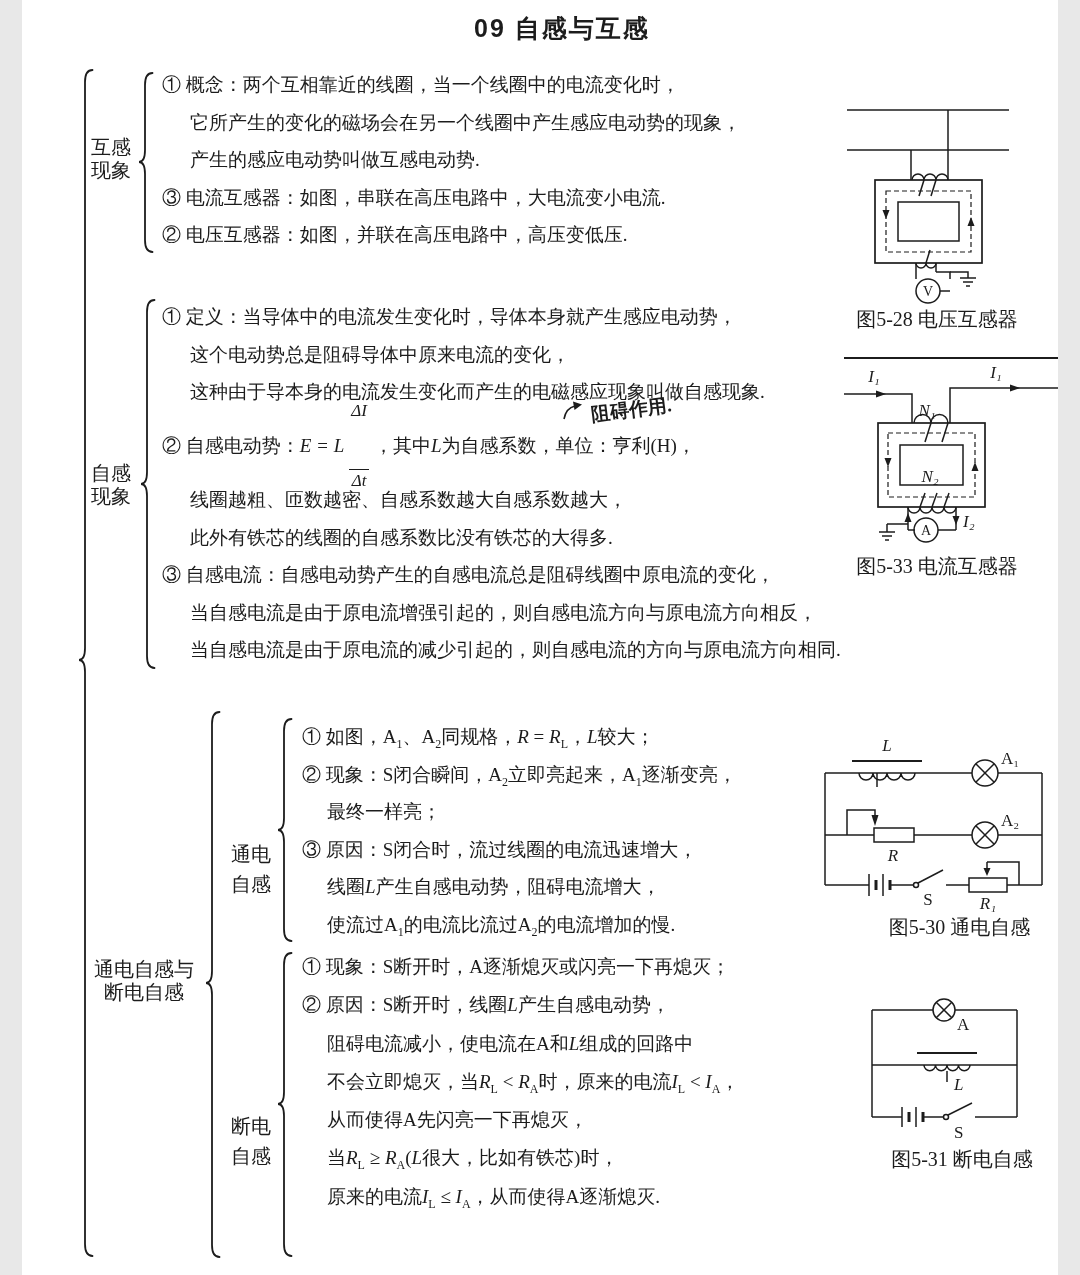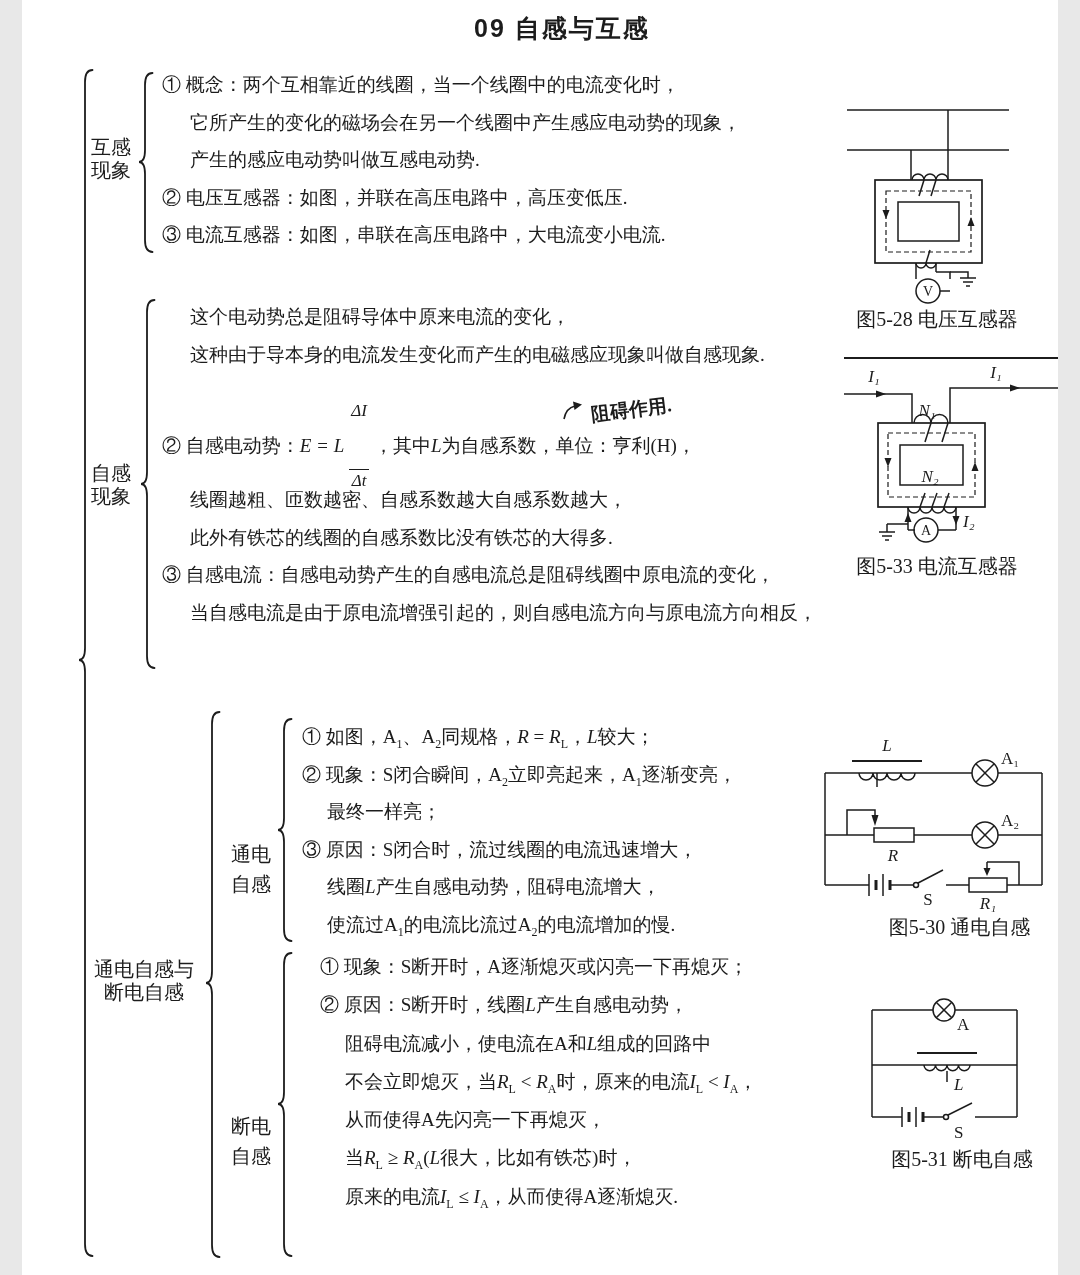--- a/index.html
+++ b/index.html
@@ -8,21 +8,21 @@
     font-family:"Liberation Serif","DejaVu Serif",serif;color:#1c1c1c;
     overflow:hidden;margin:0 auto;
   }
   .title{
     position:absolute;left:0;top:12px;width:1080px;text-align:center;
     font-family:"Liberation Sans","DejaVu Sans",sans-serif;
     font-size:25px;font-weight:700;letter-spacing:2px;
   }
   .sec{position:absolute;font-size:19px;}
   .ln{height:37.5px;line-height:37.5px;white-space:nowrap;}
-  .lh383 .ln{height:38.3px;line-height:38.3px;margin-left:18px;}
+  .lh383 .ln{height:38.3px;line-height:38.3px;}
   .lh376 .ln{height:37.6px;line-height:37.6px;}
   .ind1{padding-left:28px;}
   .ind2{padding-left:25px;}
   sub{font-size:12px;line-height:0;}
   .it{font-style:italic;}
   .blabel{position:absolute;text-align:center;font-size:20px;line-height:23px;white-space:nowrap;}
   .blabel.small{line-height:30px;margin-top:40px;}
   .formula-row{
     position:absolute;left:140px;top:408px;height:76px;
     display:flex;align-items:center;font-size:19px;white-space:nowrap;
@@ -80,25 +80,26 @@
   </div>
   <div class="blabel small" style="left:204px;top:1071px;width:50px;">
     <div>断电</div>
     <div>自感</div>
   </div>
 
   <div class="sec" style="left:140px;top:66px;">
     <div class="ln">① 概念：两个互相靠近的线圈，当一个线圈中的电流变化时，</div>
     <div class="ln ind1">它所产生的变化的磁场会在另一个线圈中产生感应电动势的现象，</div>
     <div class="ln ind1">产生的感应电动势叫做互感电动势.</div>
+    <div class="ln">③ 电流互感器：如图，串联在高压电路中，大电流变小电流.</div>
     <div class="ln">② 电压互感器：如图，并联在高压电路中，高压变低压.</div>
-    <div class="ln">③ 电流互感器：如图，串联在高压电路中，大电流变小电流.</div>
   </div>
 
   <div class="sec" style="left:140px;top:298px;">
+    <div class="ln">① 定义：当导体中的电流发生变化时，导体本身就产生感应电动势，</div>
     <div class="ln ind1">这个电动势总是阻碍导体中原来电流的变化，</div>
     <div class="ln ind1">这种由于导本身的电流发生变化而产生的电磁感应现象叫做自感现象.</div>
   </div>
 
   <div class="formula-row">
     <span>② 自感电动势：</span>
     <span class="it">E = L</span>
     <span class="frac">
       <span class="num">ΔI</span>
       <span class="den">Δt</span>
@@ -112,20 +113,21 @@
       <polygon points="11,3.5 12.5,12 20,6.5" fill="#1c1c1c"></polygon>
     </svg>
     <span class="txt">阻碍作用.</span>
   </div>
 
   <div class="sec lh376" style="left:140px;top:481px;">
     <div class="ln ind1">线圈越粗、匝数越密、自感系数越大自感系数越大，</div>
     <div class="ln ind1">此外有铁芯的线圈的自感系数比没有铁芯的大得多.</div>
     <div class="ln">③ 自感电流：自感电动势产生的自感电流总是阻碍线圈中原电流的变化，</div>
     <div class="ln ind1">当自感电流是由于原电流增强引起的，则自感电流方向与原电流方向相反，</div>
+    <div class="ln ind1">当自感电流是由于原电流的减少引起的，则自感电流的方向与原电流方向相同.</div>
   </div>
 
   <div class="sec" style="left:280px;top:718px;">
     <div class="ln"><span>① 如图，A</span><sub>1</sub><span>、A</span><sub>2</sub><span>同规格，</span><span class="it">R</span><span> = </span><span class="it">R</span><sub>L</sub><span>，</span><span class="it">L</span><span>较大；</span></div>
     <div class="ln"><span>② 现象：S闭合瞬间，A</span><sub>2</sub><span>立即亮起来，A</span><sub>1</sub><span>逐渐变亮，</span></div>
     <div class="ln ind2">最终一样亮；</div>
     <div class="ln">③ 原因：S闭合时，流过线圈的电流迅速增大，</div>
     <div class="ln ind2"><span>线圈</span><span class="it">L</span><span>产生自感电动势，阻碍电流增大，</span></div>
     <div class="ln ind2"><span>使流过A</span><sub>1</sub><span>的电流比流过A</span><sub>2</sub><span>的电流增加的慢.</span></div>
   </div>

